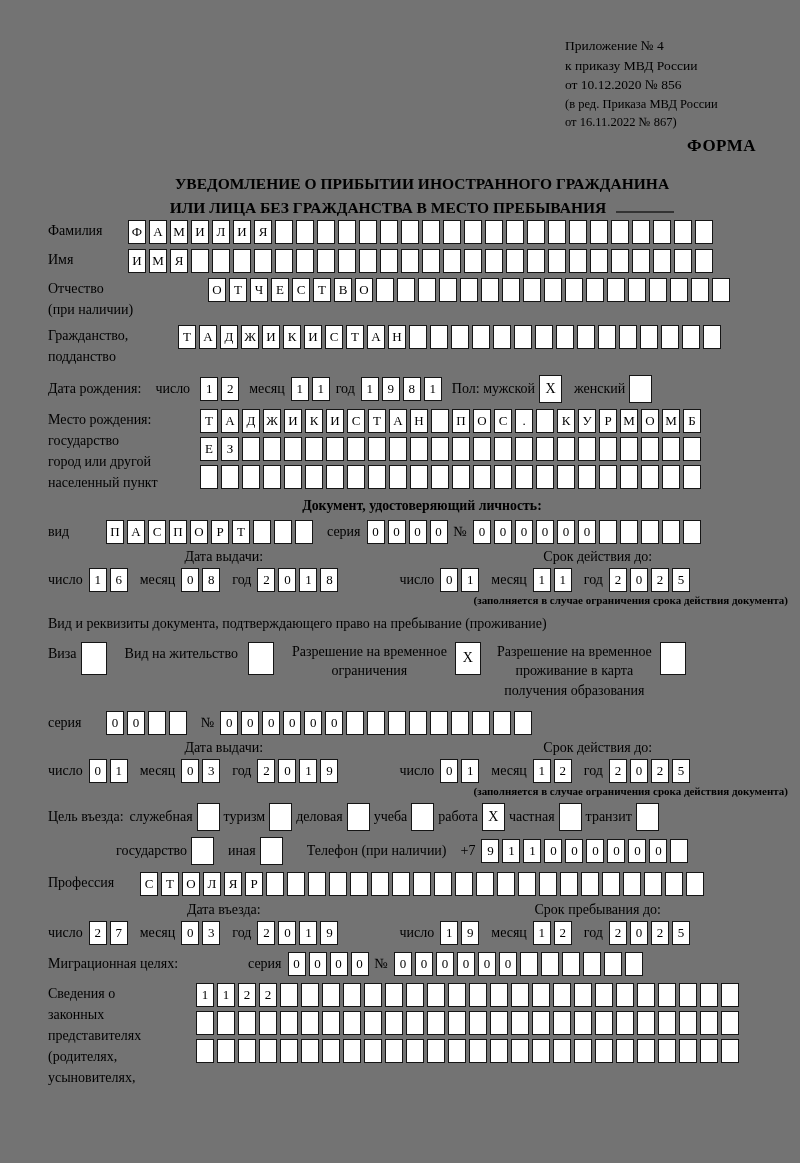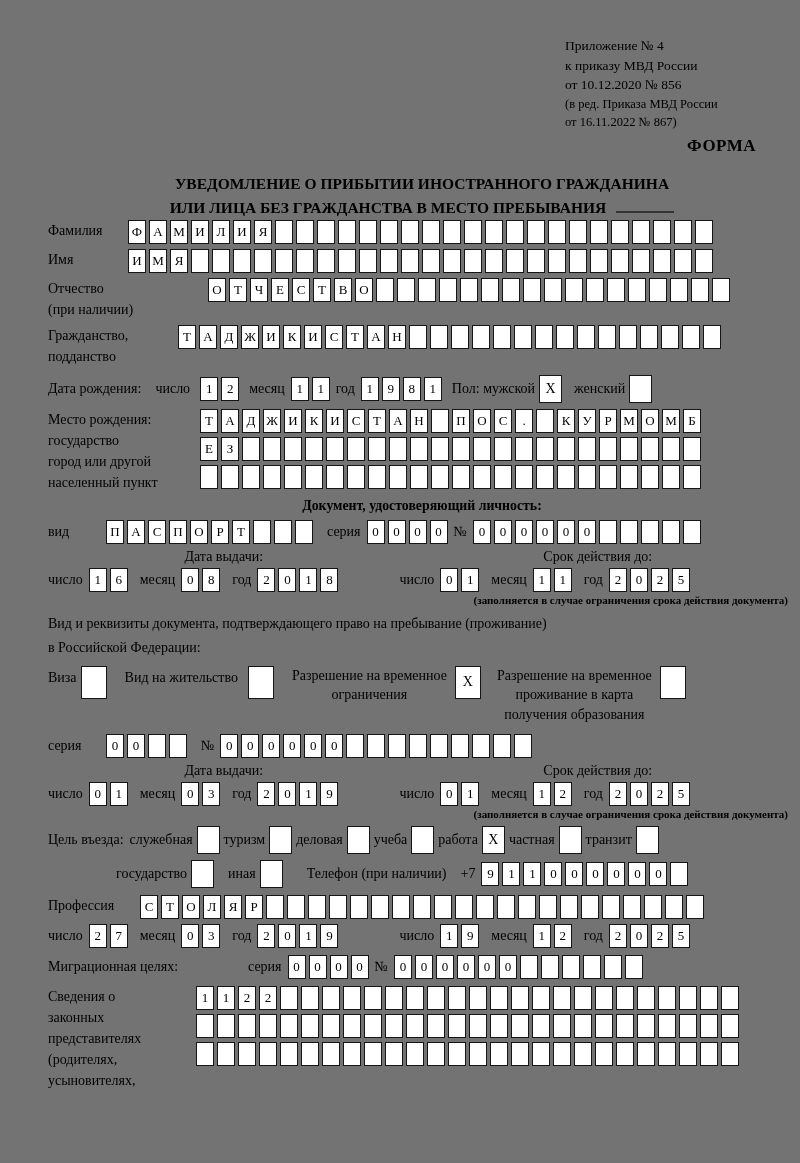--- a/index.html
+++ b/index.html
@@ -390,21 +390,20 @@
           <span class="bx">0</span>
           <span class="bx">2</span>
           <span class="bx">5</span>
         </span>
     </div>
   </div>
   <div class="note-r">(заполняется в случае ограничения срока действия документа)</div>
 
   <div class="para">
     <div>Вид и реквизиты документа, подтверждающего право на пребывание (проживание)</div>
-    <div>в Российской Федерации:</div>
   </div>
 
   <div class="permits">
     <span style="margin-top:4px">Виза</span>
     <span class="cbx cbig"></span>
     <span style="margin:4px 0 0 14px">Вид на жительство</span>
     <span class="cbx cbig" style="margin-left:10px"></span>
     <span class="plbl" style="margin-left:14px">
       <span style="display:block">Разрешение на временное</span>
       <span style="display:block">ограничения</span>
@@ -557,20 +556,24 @@
         <span class="bx"></span>
         <span class="bx"></span>
         <span class="bx"></span>
         <span class="bx"></span>
         <span class="bx"></span>
         <span class="bx"></span>
         <span class="bx"></span>
       </span>
   </div>
 
+  <div class="dhead" style="margin-top:6px">
+    <div class="c1">Дата въезда:</div>
+    <div class="c2">Срок пребывания до:</div>
+  </div>
   <div class="drow">
     <div class="c1 dg">
       <span class="t">число</span>
       <span class="boxrow">
           <span class="bx">2</span>
           <span class="bx">7</span>
         </span>
       <span class="t">месяц</span>
       <span class="boxrow">
           <span class="bx">0</span>

